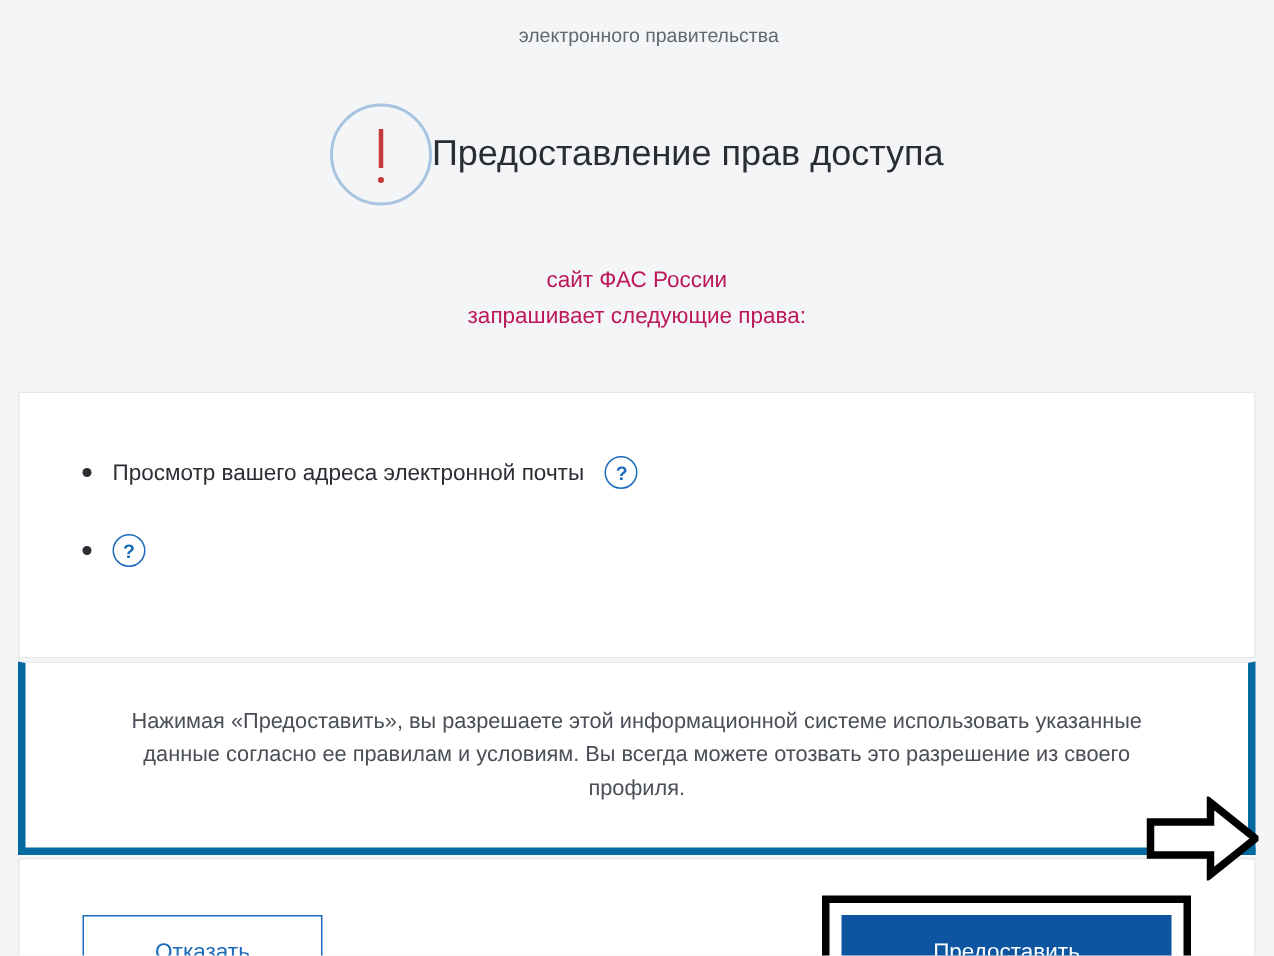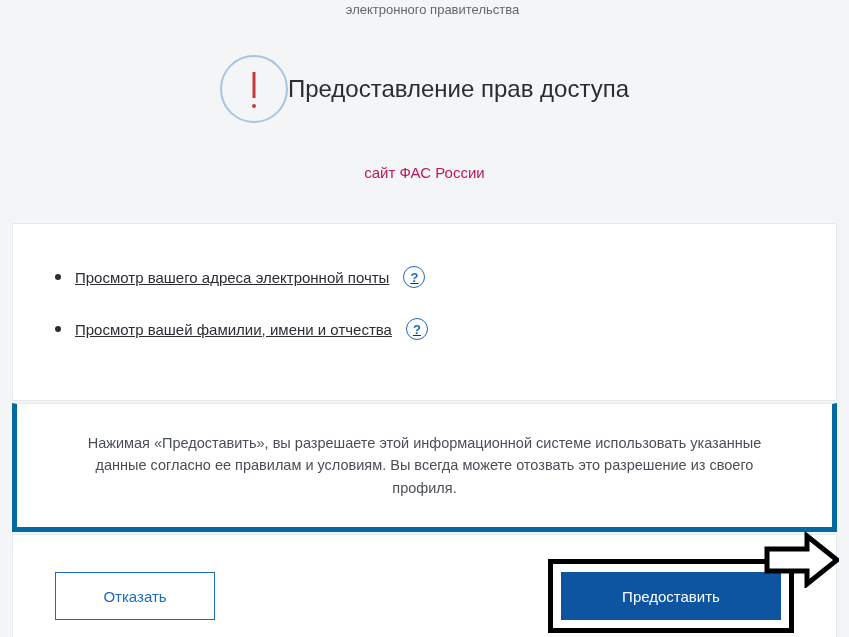--- a/index.html
+++ b/index.html
@@ -12,21 +12,21 @@
       background: #f3f5f6;
       width: 849px;
       height: 637px;
       overflow: hidden;
       position: relative;
     }
     .top-text {
       text-align: center;
       color: #616871;
       font-size: 13px;
-      padding-top: 2px;
+      padding-top: 16px;
       margin-left: 16px;
     }
     .header-row {
       display: flex;
       align-items: center;
       justify-content: center;
       margin-top: 38px;
     }
     .exclaim-circle {
       width: 68px;
@@ -62,21 +62,20 @@
     .card ul {
       list-style: none;
     }
     .card li {
       display: flex;
       align-items: center;
       gap: 14px;
       margin-bottom: 30px;
       font-size: 15px;
       color: #2a2d33;
-      text-decoration: underline;
     }
     .bullet {
       width: 6px;
       height: 6px;
       background: #2a2d33;
       border-radius: 50%;
       flex: 0 0 auto;
     }
     .help-icon {
       width: 22px;
@@ -156,32 +155,32 @@
     <svg width="14" height="42" viewBox="0 0 14 42">
       <line x1="7" y1="4" x2="7" y2="30" stroke="#c43a3a" stroke-width="3"></line>
       <circle cx="7" cy="38" r="2" fill="#c43a3a"></circle>
     </svg>
   </div>
   <div class="page-title">Предоставление прав доступа</div>
 </div>
 
 <div class="subtitle-block">
   <div>сайт ФАС России</div>
+  <div>запрашивает следующие права:</div>
 </div>
 
 <div class="card">
   <ul>
     <li>
       <span class="bullet"></span>
       <span>Просмотр вашего адреса электронной почты</span>
       <span class="help-icon">?</span>
     </li>
     <li>
       <span class="bullet"></span>
-      <span>Просмотр вашей фамилии, имени и отчества</span>
       <span class="help-icon">?</span>
     </li>
   </ul>
 </div>
 
 <div class="disclaimer">Нажимая «Предоставить», вы разрешаете этой информационной системе использовать указанные данные согласно ее правилам и условиям. Вы всегда можете отозвать это разрешение из своего профиля.</div>
 
 <div class="actions">
   <button class="btn btn-deny">Отказать</button>
   <div class="highlight-box">

